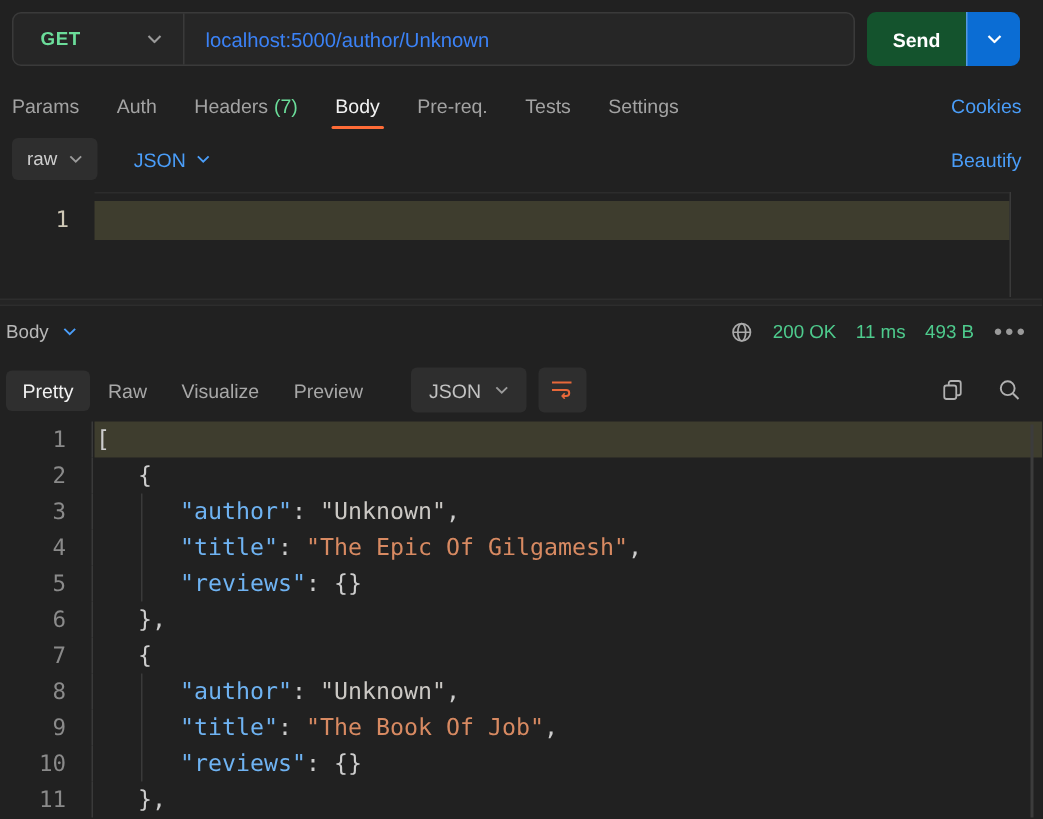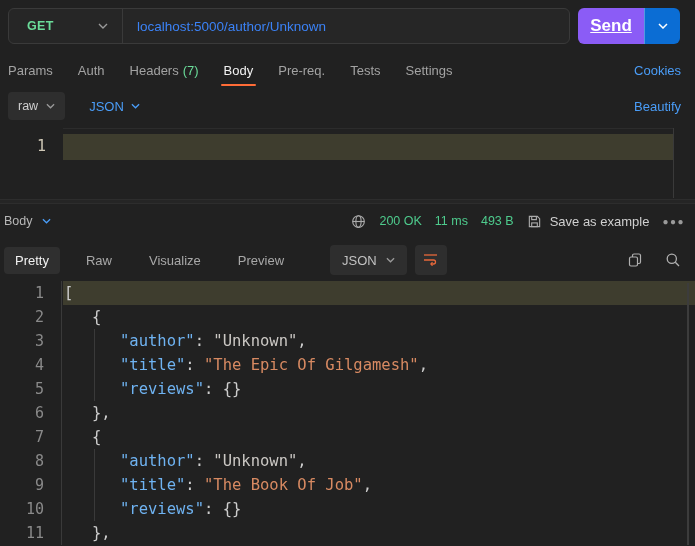--- a/index.html
+++ b/index.html
@@ -20,22 +20,22 @@
     justify-content:space-between; padding:0 14px 0 18px;
     border-right:1px solid #3a3a3a; cursor:pointer;
   }
   .method-label { color:#6bdd9a; font-size:12.5px; font-weight:bold; letter-spacing:.4px; }
   .url-text { padding-left:14px; font-size:13.5px; color:#3b82f6; }
   .send-btn {
     position:absolute; left:578px; top:8px; height:36px; display:flex;
     border-radius:6px; overflow:hidden;
   }
   .send-main {
-    width:66px; background:#8b5cf6; color:#fff; font-size:17px; font-weight:bold;
-    display:flex; align-items:center; justify-content:center; cursor:pointer;text-decoration:underline;
+    width:66px; background:#14532d; color:#fff; font-size:13px; font-weight:bold;
+    display:flex; align-items:center; justify-content:center; cursor:pointer;
   }
   .send-caret {
     width:36px; background:#0b6dd4; border-left:1px solid rgba(255,255,255,.3);
     display:flex; align-items:center; justify-content:center; color:#fff; cursor:pointer;
   }
   .chev { display:inline-flex; align-items:center; }
   .chev svg { display:block; }
   
   .req-tabs {
     position:absolute; left:0; top:54px; right:0; height:32px;
@@ -84,21 +84,21 @@
   .meta-right { display:flex; align-items:center; gap:13px; }
   .status-green { color:#4ecb8d; }
   .icon-grey { color:#aaaaaa; display:inline-flex; align-items:center; }
   .save-example { display:flex; align-items:center; gap:8px; color:#d0d0d0; font-size:13px; cursor:pointer; }
   .dots { color:#9a9a9a; letter-spacing:1.5px; font-size:10px; cursor:pointer; }
   
   .resp-toolbar {
     position:absolute; left:0; top:240px; right:0; height:40px;
     display:flex; align-items:center; padding:0 14px 0 4px; font-size:13px;
   }
-  .resp-tab { color:#a8a8a8; padding:6px 11px; border-radius:4px; margin-right:15px; cursor:pointer; }
+  .resp-tab { color:#a8a8a8; padding:6px 11px; border-radius:4px; margin-right:1px; cursor:pointer; }
   .resp-tab.active { background:#2f2f2f; color:#f2f2f2; }
   .json-pill {
     margin-left:20px; height:30px; background:#2e2e2e; border-radius:4px;
     padding:0 12px; display:flex; align-items:center; gap:9px; color:#c2c2c2; cursor:pointer;
   }
   .wrap-btn {
     margin-left:8px; width:32px; height:30px; background:#2e2e2e; border-radius:4px;
     display:flex; align-items:center; justify-content:center; cursor:pointer; color:#e8683a;
   }
   .tool-icons { display:flex; align-items:center; gap:22px; }
@@ -204,30 +204,20 @@
       <span class="icon-grey">
         <svg width="15" height="15" viewBox="0 0 16 16" fill="none" stroke="currentColor" stroke-width="1.2">
           <circle cx="8" cy="8" r="6.2"></circle>
             <ellipse cx="8" cy="8" rx="2.8" ry="6.2"></ellipse>
             <path d="M1.8 8h12.4"></path>
         </svg>
       </span>
       <span class="status-green">200 OK</span>
       <span class="status-green">11 ms</span>
       <span class="status-green">493 B</span>
-      <span class="save-example">
-        <span class="icon-grey">
-          <svg width="15" height="15" viewBox="0 0 16 16" fill="none" stroke="currentColor" stroke-width="1.2">
-            <path d="M2.5 2.5h8.5l2.5 2.5v8.5h-11z"></path>
-              <path d="M5 2.5v3.5h5V2.5"></path>
-              <rect x="5" y="9.5" width="6" height="4"></rect>
-          </svg>
-        </span>
-        <span>Save as example</span>
-      </span>
       <span class="dots">●●●</span>
     </div>
   </div>
 
   <div class="resp-toolbar">
     <div class="resp-tab active">Pretty</div>
     <div class="resp-tab">Raw</div>
     <div class="resp-tab">Visualize</div>
     <div class="resp-tab">Preview</div>
     <div class="json-pill">

